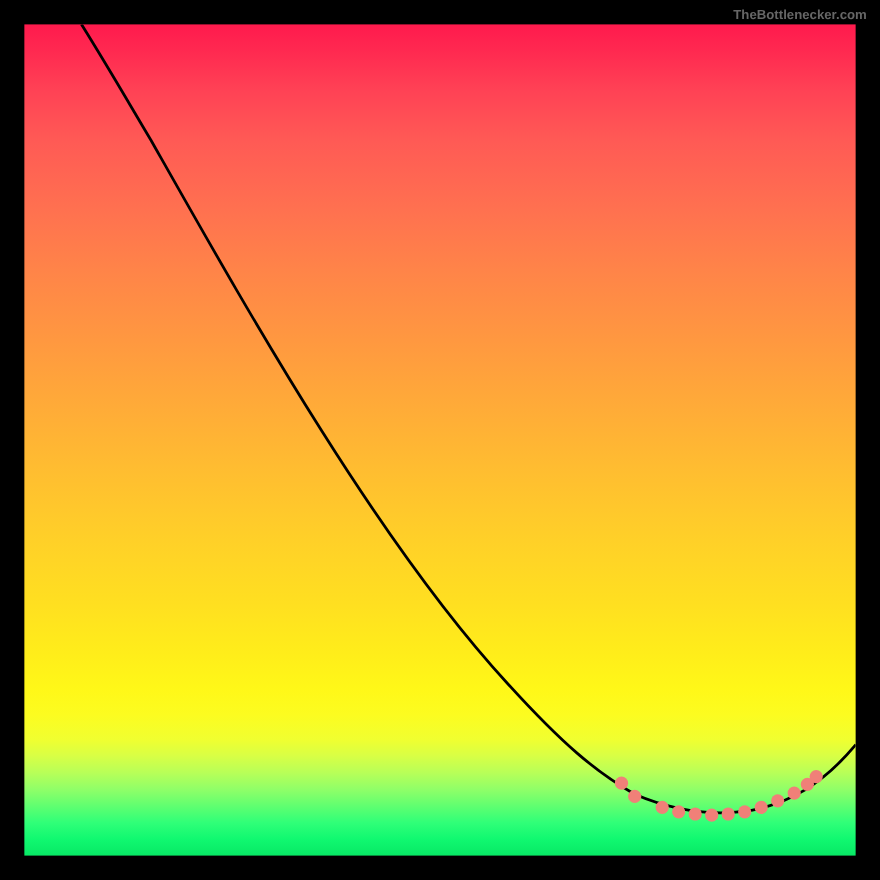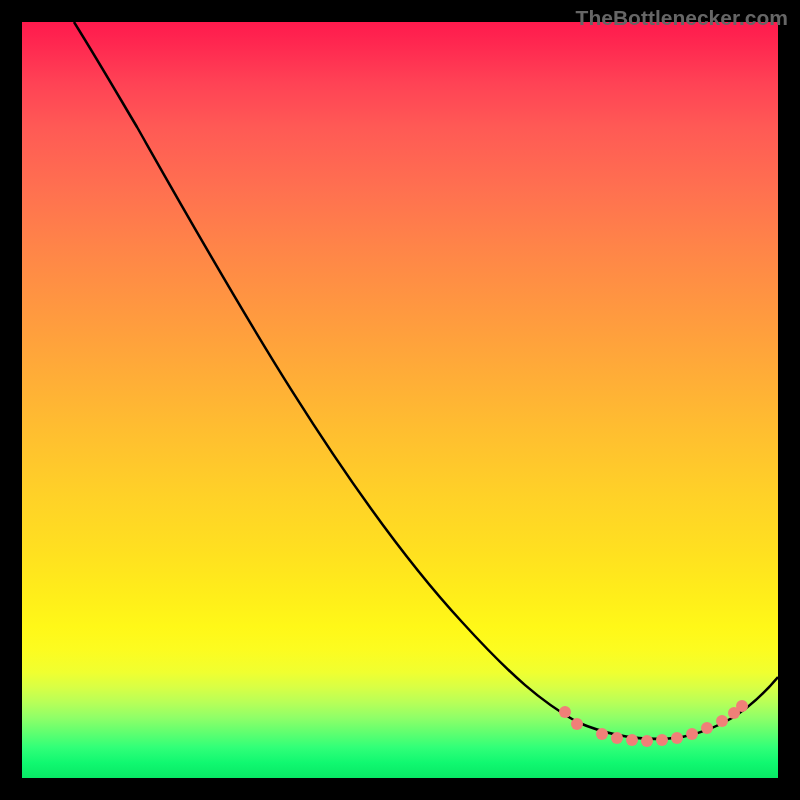--- a/index.html
+++ b/index.html
@@ -12,21 +12,21 @@
       height: 800px;
       background: #000;
       position: relative;
       font-family: Arial, sans-serif;
     }
     .watermark {
       position: absolute;
       top: 6px;
       right: 12px;
       color: #666;
-      font-size: 21px;
+      font-size: 12px;
       font-weight: bold;
       z-index: 10;
     }
     .chart-area {
       position: absolute;
       top: 22px;
       left: 22px;
       width: 756px;
       height: 756px;
       overflow: hidden;

